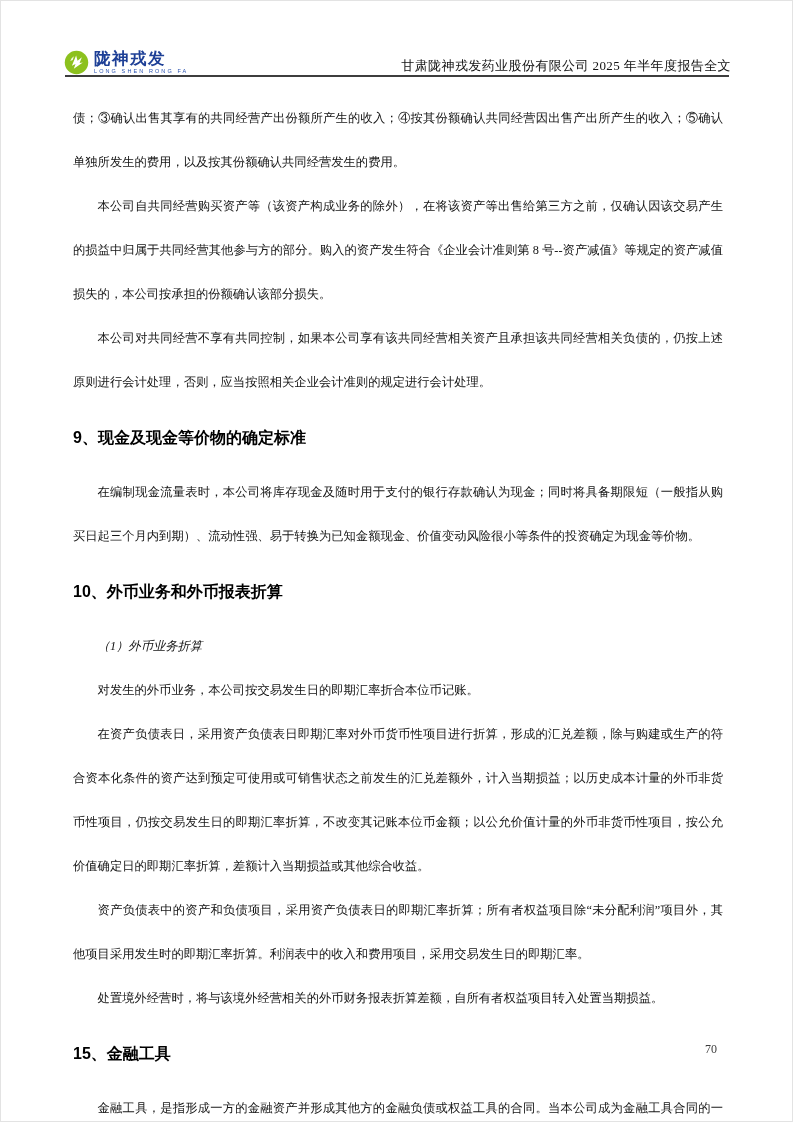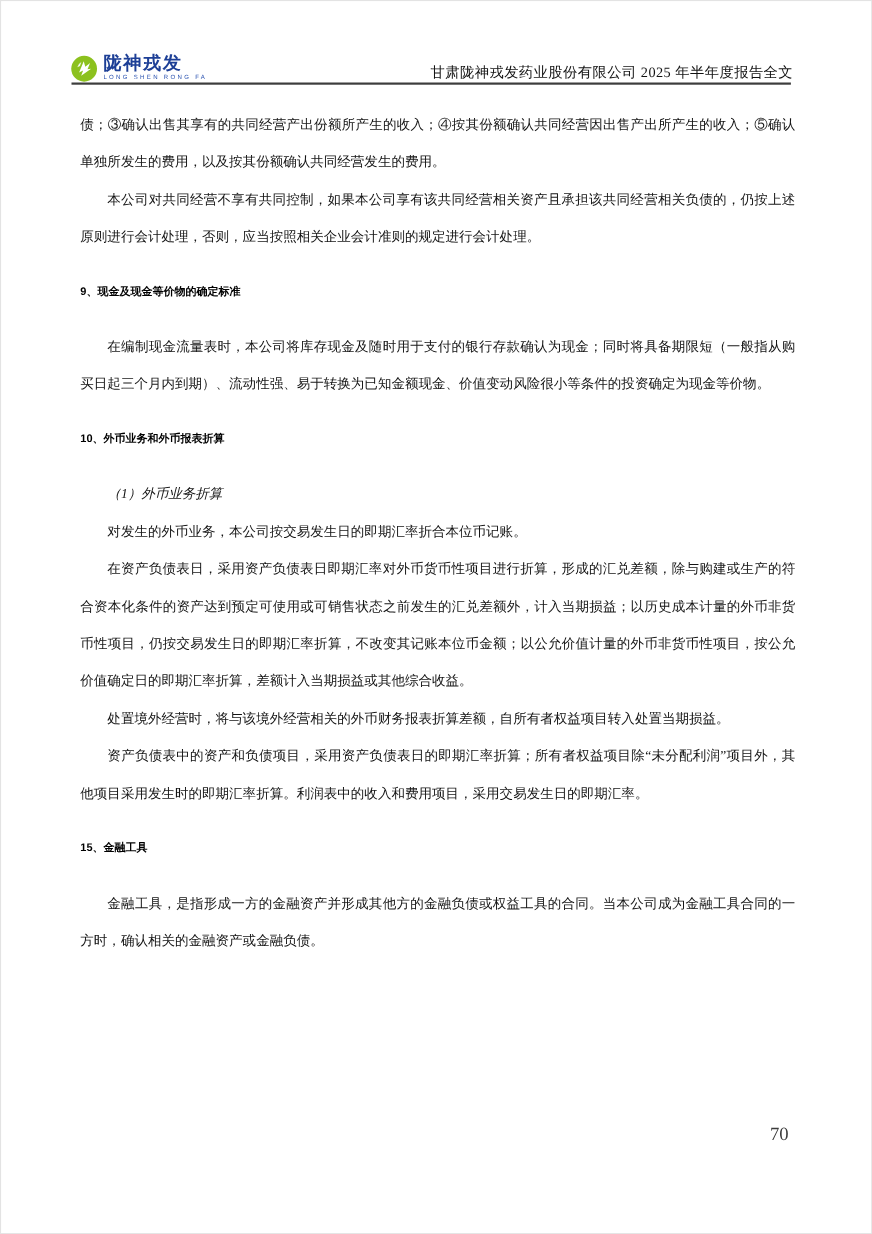--- a/index.html
+++ b/index.html
@@ -11,21 +11,21 @@
     color: #161616;
     overflow: hidden;
   }
   .page {
     position: absolute; inset: 0;
     background: #ffffff;
     border: 1px solid #e3e3e3;
   }
 
   
-  .header { position: absolute; top: 0; left: 0; right: 16px; height: 76px; }
+  .header { position: absolute; top: 0; left: 0; right: 6px; height: 76px; }
   .logo {
     position: absolute; left: 63px; top: 49px;
     display: flex; align-items: flex-start; gap: 5px;
   }
   .logo-icon { width: 25px; height: 25px; display: block; }
   .logo-text { display: flex; flex-direction: column; line-height: 1; }
   .logo-cn {
     font-family: "Liberation Sans", sans-serif;
     font-weight: bold; font-size: 16.5px; letter-spacing: 1.5px;
     color: #1d3f96;
@@ -44,38 +44,38 @@
   .header-rule {
     position: absolute; top: 74px; left: 64px; right: 57px;
     height: 2px; background: #3d3d3d;
   }
 
   
   .doc-body {
     position: absolute; top: 95px; left: 72px; width: 650px;
   }
   .blk {
-    font-size: 12.3px; line-height: 34px;
+    font-size: 12.3px; line-height: 44px;
     text-align: justify; text-justify: inter-character;
     color: #141414;
   }
   .blk.paragraph { text-indent: 2em; }
   .blk.paragraph-flush { text-indent: 0; }
   .blk.subheading { text-indent: 2em; margin-top: 4px; font-style: italic; }
   .blk.heading {
     font-family: "Liberation Sans", sans-serif;
-    font-weight: bold; font-size: 10px; line-height: 24px;
+    font-weight: bold; font-size: 16px; line-height: 24px;
     margin: 22px 0 20px 0; text-indent: 0; text-align: left;
     color: #000;
   }
 
   
   .footer {
-    position: absolute; bottom: 80px; right: 75px;
-    font-size: 17px; color: #3c3c3c;
+    position: absolute; bottom: 64px; right: 75px;
+    font-size: 12px; color: #3c3c3c;
   }
 </style>
 </head>
 <body>
 
 <div class="page">
 
   <div class="header">
     <div class="logo">
       <span>
@@ -89,28 +89,29 @@
         <span class="logo-cn">陇神戎发</span>
         <span class="logo-en">LONG SHEN RONG FA</span>
       </span>
     </div>
     <div class="doc-title">甘肃陇神戎发药业股份有限公司 2025 年半年度报告全文</div>
     <div class="header-rule"></div>
   </div>
 
   <div class="doc-body">
       <div class="blk paragraph-flush">债；③确认出售其享有的共同经营产出份额所产生的收入；④按其份额确认共同经营因出售产出所产生的收入；⑤确认单独所发生的费用，以及按其份额确认共同经营发生的费用。</div>
+      <div class="blk paragraph">本公司自共同经营购买资产等（该资产构成业务的除外），在将该资产等出售给第三方之前，仅确认因该交易产生的损益中归属于共同经营其他参与方的部分。购入的资产发生符合《企业会计准则第 8 号--资产减值》等规定的资产减值损失的，本公司按承担的份额确认该部分损失。</div>
       <div class="blk paragraph">本公司对共同经营不享有共同控制，如果本公司享有该共同经营相关资产且承担该共同经营相关负债的，仍按上述原则进行会计处理，否则，应当按照相关企业会计准则的规定进行会计处理。</div>
       <div class="blk heading">9、现金及现金等价物的确定标准</div>
       <div class="blk paragraph">在编制现金流量表时，本公司将库存现金及随时用于支付的银行存款确认为现金；同时将具备期限短（一般指从购买日起三个月内到期）、流动性强、易于转换为已知金额现金、价值变动风险很小等条件的投资确定为现金等价物。</div>
       <div class="blk heading">10、外币业务和外币报表折算</div>
       <div class="blk subheading">（1）外币业务折算</div>
       <div class="blk paragraph">对发生的外币业务，本公司按交易发生日的即期汇率折合本位币记账。</div>
       <div class="blk paragraph">在资产负债表日，采用资产负债表日即期汇率对外币货币性项目进行折算，形成的汇兑差额，除与购建或生产的符合资本化条件的资产达到预定可使用或可销售状态之前发生的汇兑差额外，计入当期损益；以历史成本计量的外币非货币性项目，仍按交易发生日的即期汇率折算，不改变其记账本位币金额；以公允价值计量的外币非货币性项目，按公允价值确定日的即期汇率折算，差额计入当期损益或其他综合收益。</div>
+      <div class="blk paragraph">资产负债表中的资产和负债项目，采用资产负债表日的即期汇率折算；所有者权益项目除“未分配利润”项目外，其他项目采用发生时的即期汇率折算。利润表中的收入和费用项目，采用交易发生日的即期汇率。</div>
       <div class="blk paragraph">处置境外经营时，将与该境外经营相关的外币财务报表折算差额，自所有者权益项目转入处置当期损益。</div>
-      <div class="blk paragraph">资产负债表中的资产和负债项目，采用资产负债表日的即期汇率折算；所有者权益项目除“未分配利润”项目外，其他项目采用发生时的即期汇率折算。利润表中的收入和费用项目，采用交易发生日的即期汇率。</div>
       <div class="blk heading">15、金融工具</div>
       <div class="blk paragraph">金融工具，是指形成一方的金融资产并形成其他方的金融负债或权益工具的合同。当本公司成为金融工具合同的一方时，确认相关的金融资产或金融负债。</div>
     </div>
 
   <div class="footer">70</div>
 
 </div>
 
 </body></html>

